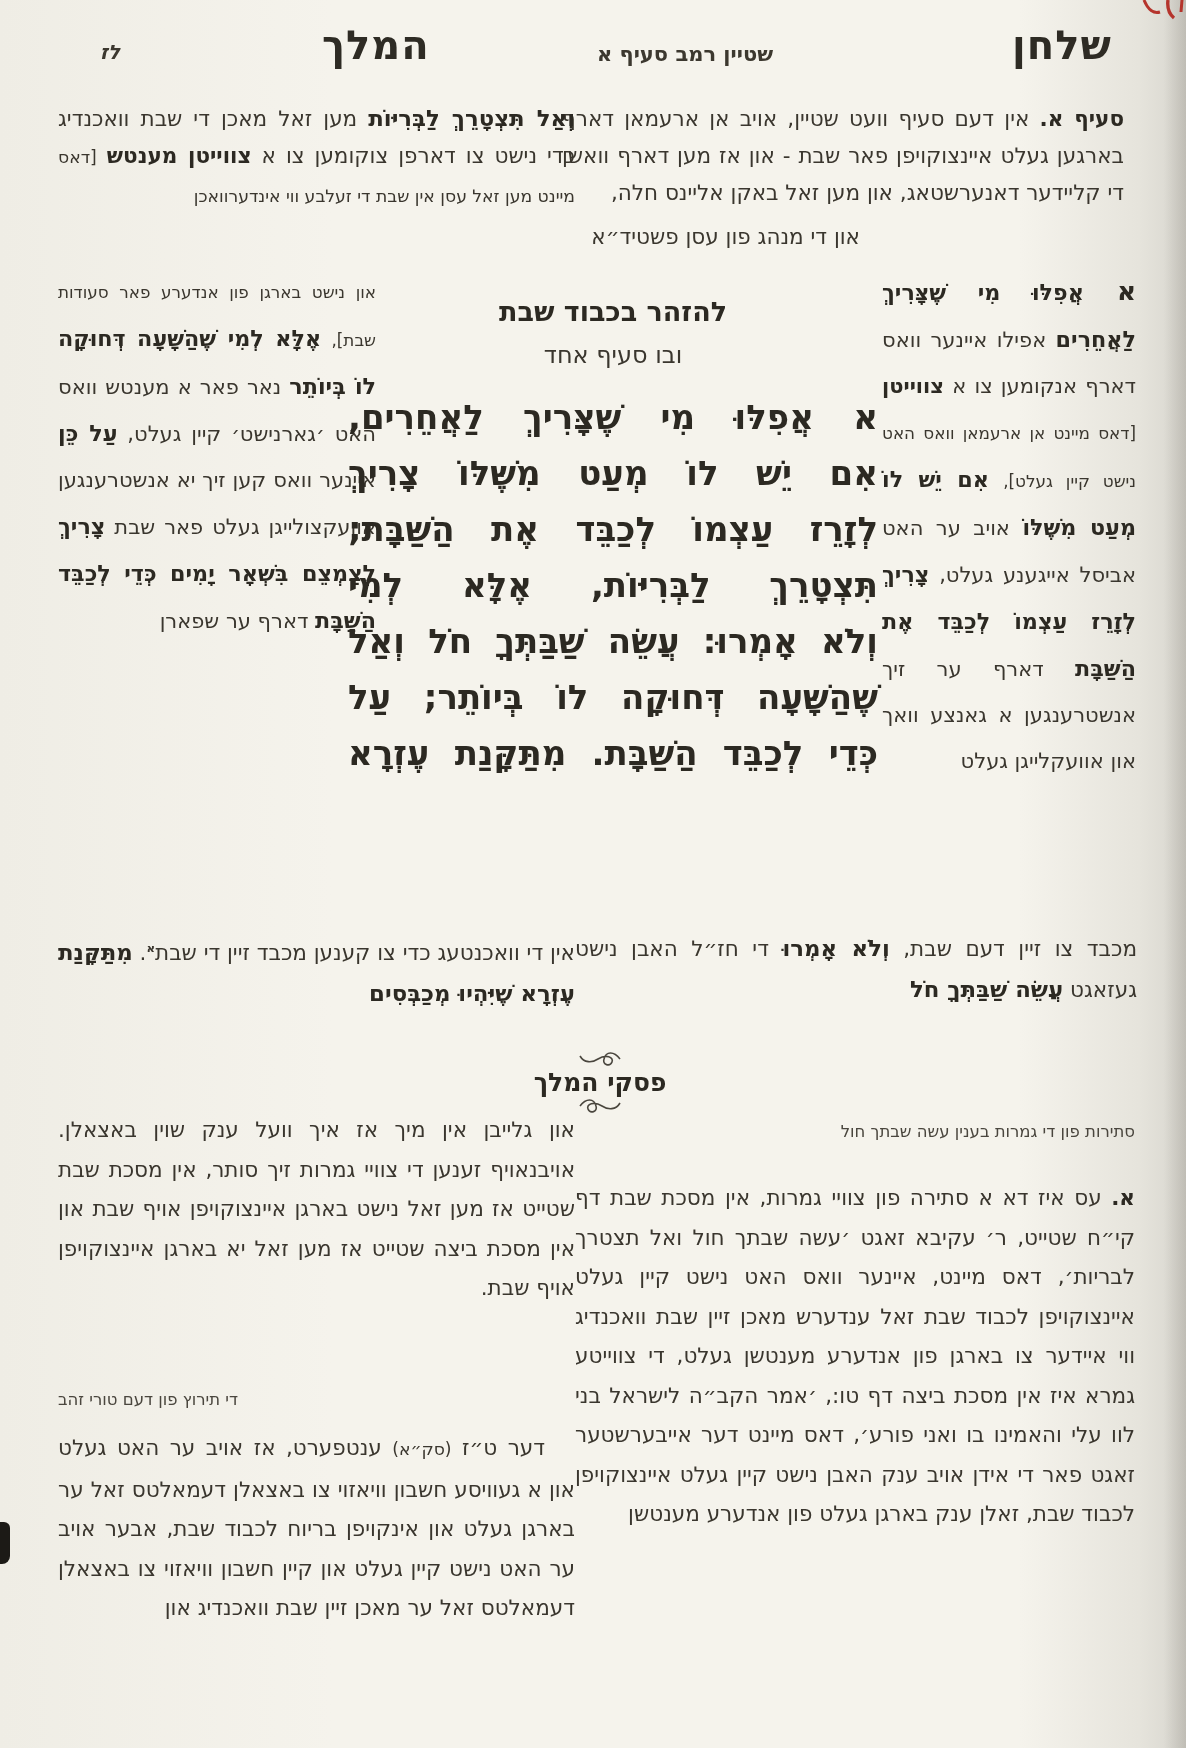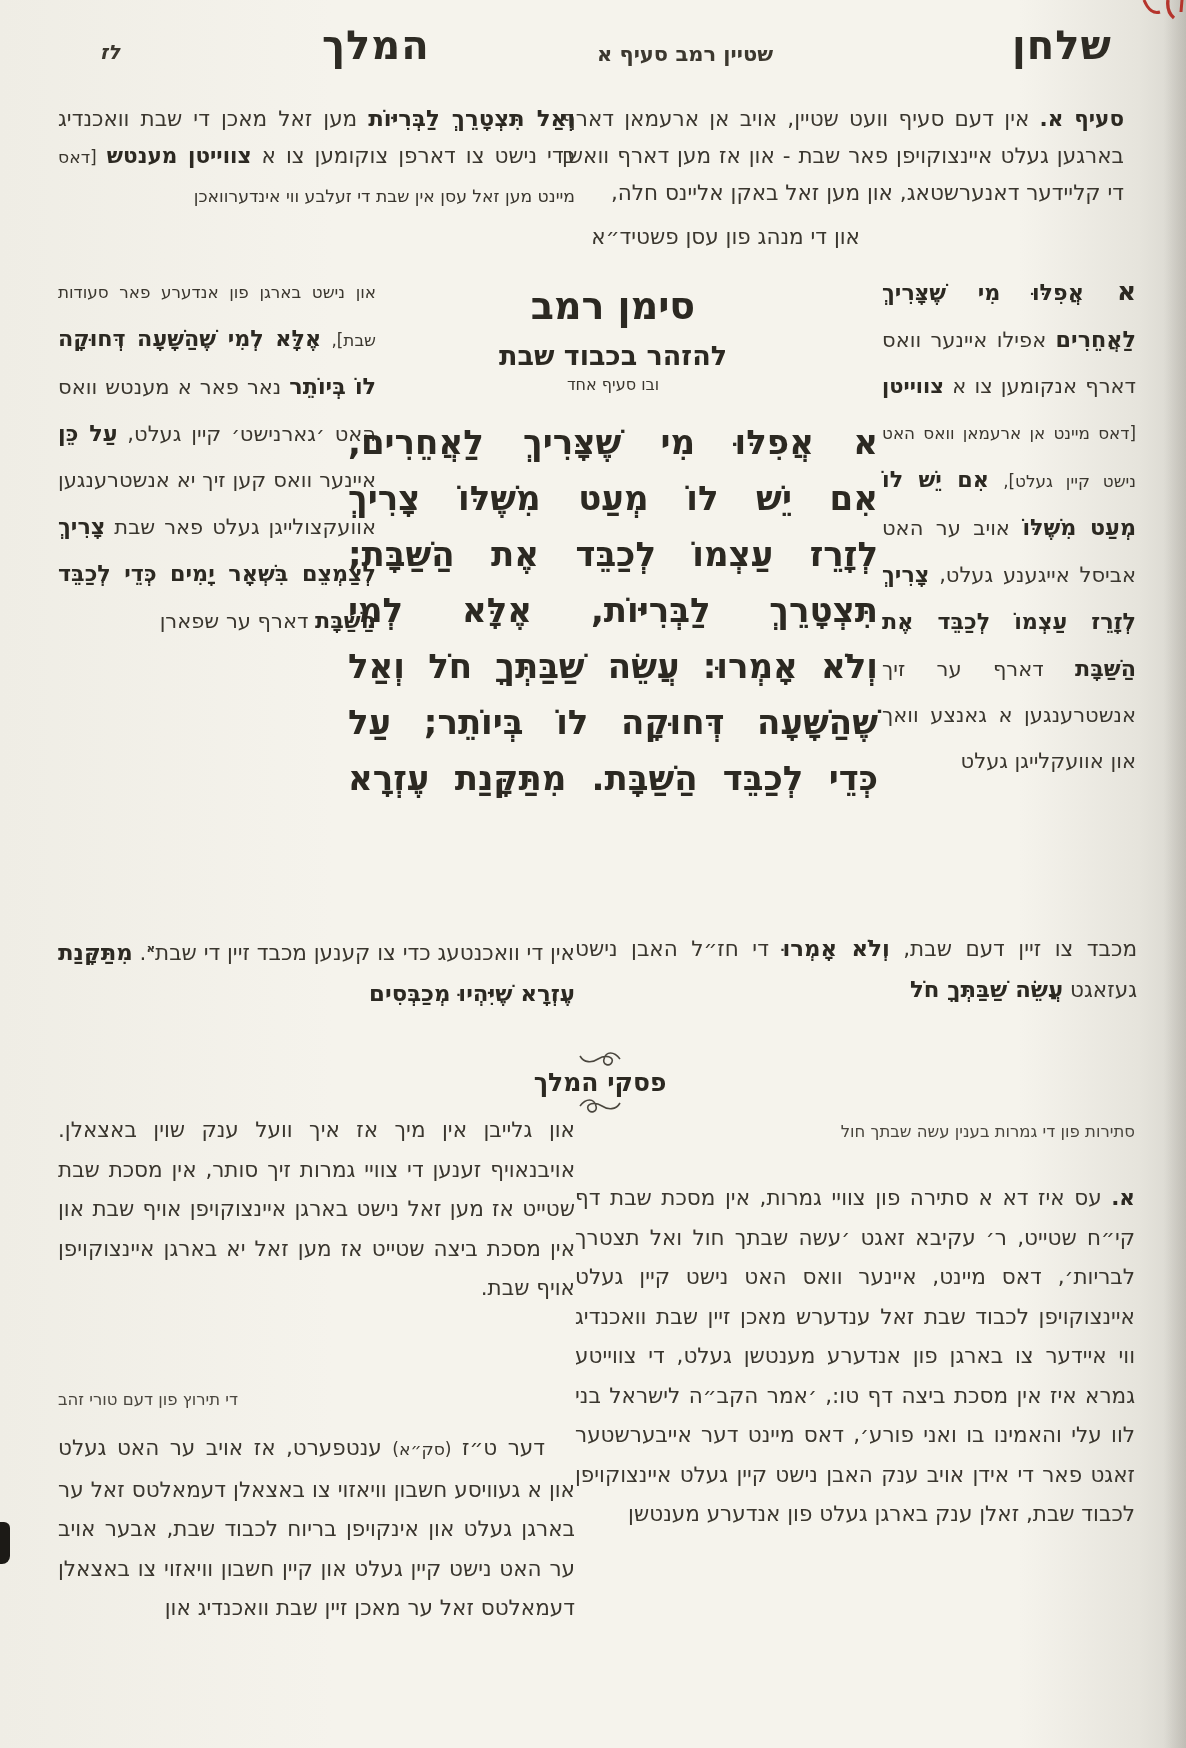--- a/index.html
+++ b/index.html
@@ -28,21 +28,21 @@
   .r-bold{font-weight:700;color:#2c2922;}
   .r-quote{font-weight:700;font-size:1.06em;color:#2c2922;}
   .r-small{font-size:0.8em;}
   .r-seif{font-weight:700;font-size:1.25em;color:#2c2922;}
   .r-footnote{vertical-align:super;font-size:0.55em;font-weight:700;}
 
   
   .center-block{text-align:center;}
   .siman-title{font-size:38px;font-weight:700;color:#2c2922;}
   .siman-subtitle{font-size:27px;font-weight:700;color:#2c2922;margin-top:12px;}
-  .seif-count{font-size:16px;color:#3a362e;margin-top:4px;}
+  .seif-count{font-size:24px;color:#3a362e;margin-top:14px;}
   .sa-body{margin-top:20px;}
   .sa-line{
     font-size:34px;font-weight:700;color:#2c2922;line-height:56px;
     text-align:justify;text-align-last:justify;
   }
 
   
   .divider{display:flex;align-items:center;height:26px;}
   .div-line{border-top:1.6px solid #4a463e;height:0;}
   .div-line.short{flex-grow:1;}
@@ -78,21 +78,20 @@
 <div class="abs wide-para" style="left:562px;top:100px;width:562px;"><span class="r-bold">סעיף א.</span><span> אין דעם סעיף וועט שטיין, אויב אן ארעמאן דארף בארגען געלט איינצוקויפן פאר שבת - און אז מען דארף וואשן די קליידער דאנערשטאג, און מען זאל באקן אליינס חלה,</span></div>
 <div class="abs wide-para ri-last nowrap" style="left:575px;top:218px;">און די מנהג פון עסן פשטיד״א</div>
 <div class="abs narrow-para" style="left:882px;top:268px;width:254px;"><span class="r-seif">א </span><span class="r-quote">אֲפִלּוּ מִי שֶׁצָּרִיךְ לַאֲחֵרִים</span><span> אפילו איינער וואס דארף אנקומען צו א </span><span class="r-bold">צווייטן</span><span> </span><span class="r-small">[דאס מיינט אן ארעמאן וואס האט נישט קיין געלט],</span><span> </span><span class="r-quote">אִם יֵשׁ לוֹ מְעַט מִשֶּׁלּוֹ</span><span> אויב ער האט אביסל אייגענע געלט, </span><span class="r-quote">צָרִיךְ לְזָרֵז עַצְמוֹ לְכַבֵּד אֶת הַשַּׁבָּת</span><span> דארף ער זיך אנשטרענגען א גאנצע וואך און אוועקלייגן געלט</span></div>
 <div class="abs bottom-para" style="left:575px;top:928px;width:562px;"><span>מכבד צו זיין דעם שבת, </span><span class="r-quote">וְלֹא אָמְרוּ</span><span> די חז״ל האבן נישט געזאגט </span><span class="r-quote">עֲשֵׂה שַׁבַּתְּךָ חֹל</span></div>
 
 <div class="abs wide-para" style="left:58px;top:100px;width:517px;"><span class="r-quote">וְאַל תִּצְטָרֵךְ לַבְּרִיּוֹת</span><span> מען זאל מאכן די שבת וואכנדיג כדי נישט צו דארפן צוקומען צו א </span><span class="r-bold">צווייטן מענטש</span><span> </span><span class="r-small">[דאס מיינט מען זאל עסן אין שבת די זעלבע ווי אינדערוואכן</span></div>
 <div class="abs narrow-para" style="left:58px;top:268px;width:318px;"><span class="r-small">און נישט בארגן פון אנדערע פאר סעודות שבת],</span><span> </span><span class="r-quote">אֶלָּא לְמִי שֶׁהַשָּׁעָה דְּחוּקָה לוֹ בְּיוֹתֵר</span><span> נאר פאר א מענטש וואס האט ׳גארנישט׳ קיין געלט, </span><span class="r-quote">עַל כֵּן</span><span> איינער וואס קען זיך יא אנשטרענגען אוועקצולייגן געלט פאר שבת </span><span class="r-quote">צָרִיךְ לְצַמְצֵם בִּשְׁאָר יָמִים כְּדֵי לְכַבֵּד הַשַּׁבָּת</span><span> דארף ער שפארן</span></div>
 <div class="abs bottom-para" style="left:58px;top:928px;width:517px;"><span>אין די וואכנטעג כדי צו קענען מכבד זיין די שבת</span><span class="r-footnote">א</span><span>. </span><span class="r-quote">מִתַּקָּנַת עֶזְרָא שֶׁיִּהְיוּ מְכַבְּסִים</span></div>
 
 <div class="abs center-block" style="left:348px;top:284px;width:530px;">
-  <div class="siman-title">סימן רמב</div>
   <div class="siman-subtitle">להזהר בכבוד שבת</div>
   <div class="seif-count">ובו סעיף אחד</div>
   <div class="sa-body">
       <div class="sa-line">א אֲפִלּוּ מִי שֶׁצָּרִיךְ לַאֲחֵרִים,</div>
       <div class="sa-line">אִם יֵשׁ לוֹ מְעַט מִשֶּׁלּוֹ צָרִיךְ</div>
       <div class="sa-line">לְזָרֵז עַצְמוֹ לְכַבֵּד אֶת הַשַּׁבָּת;</div>
       <div class="sa-line">תִּצְטָרֵךְ לַבְּרִיּוֹת, אֶלָּא לְמִי</div>
       <div class="sa-line">וְלֹא אָמְרוּ: עֲשֵׂה שַׁבַּתְּךָ חֹל וְאַל</div>
       <div class="sa-line">שֶׁהַשָּׁעָה דְּחוּקָה לוֹ בְּיוֹתֵר; עַל</div>
       <div class="sa-line">כְּדֵי לְכַבֵּד הַשַּׁבָּת. מִתַּקָּנַת עֶזְרָא</div>

